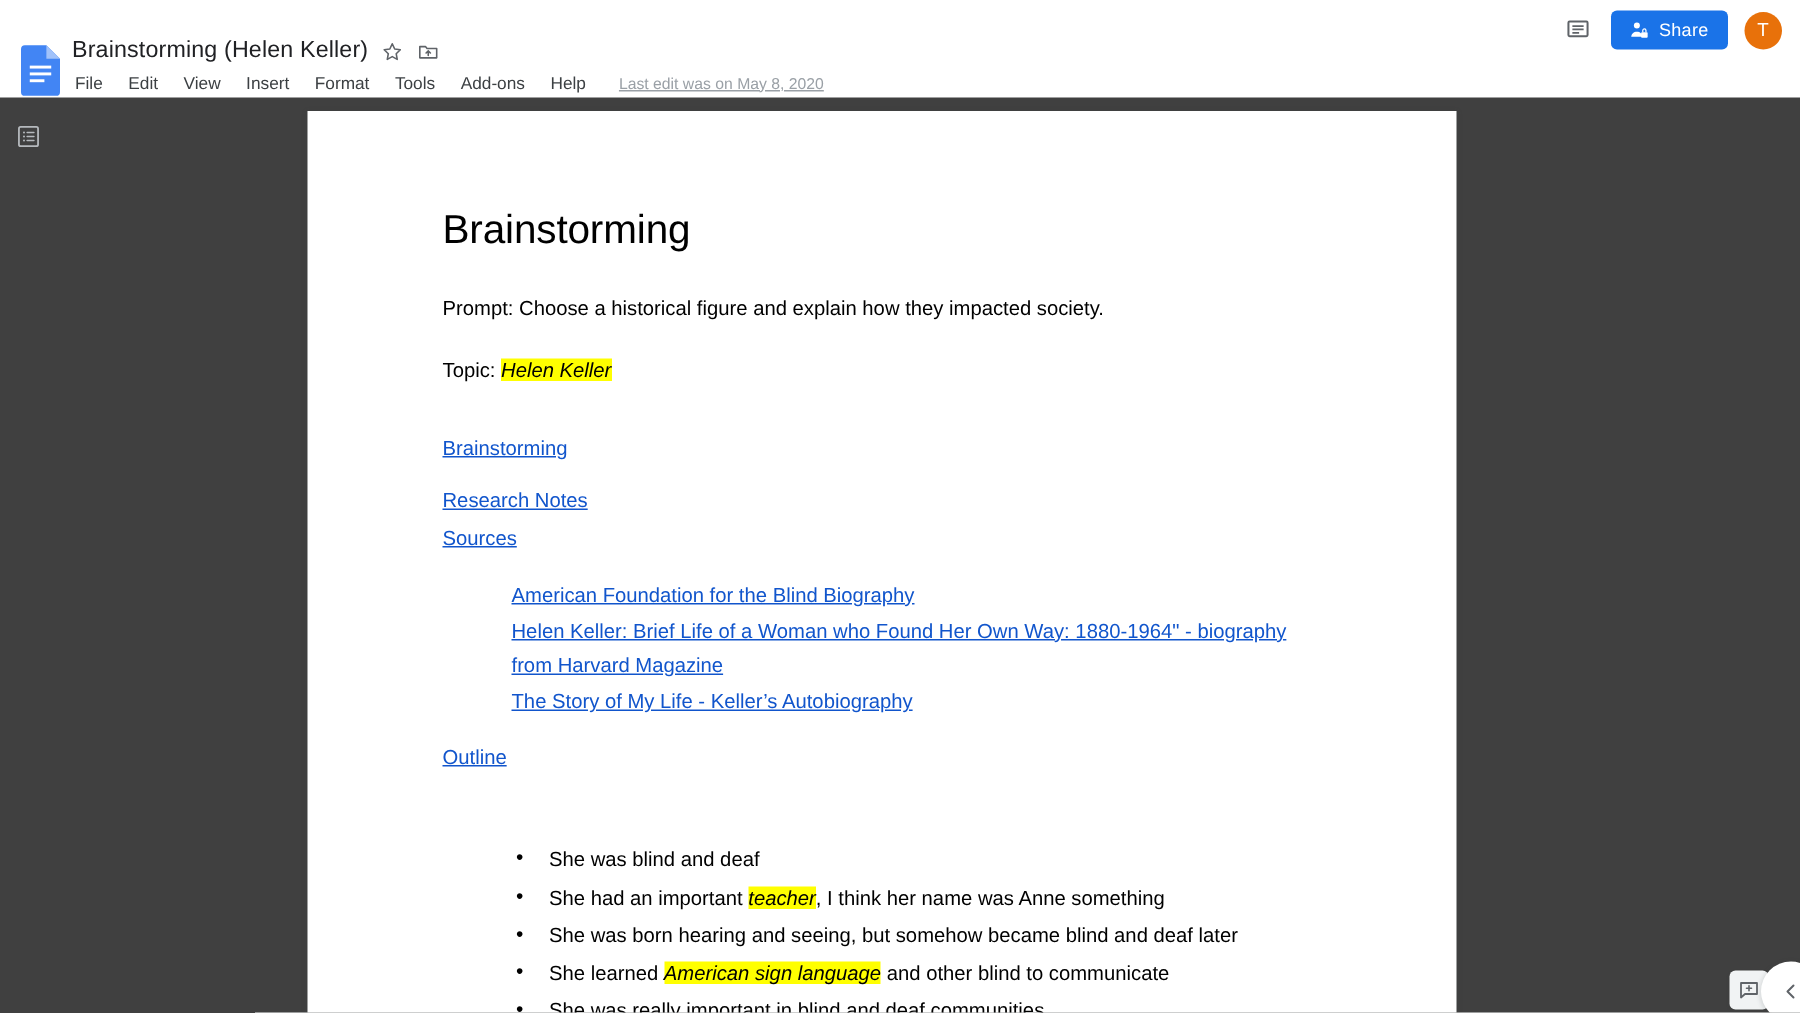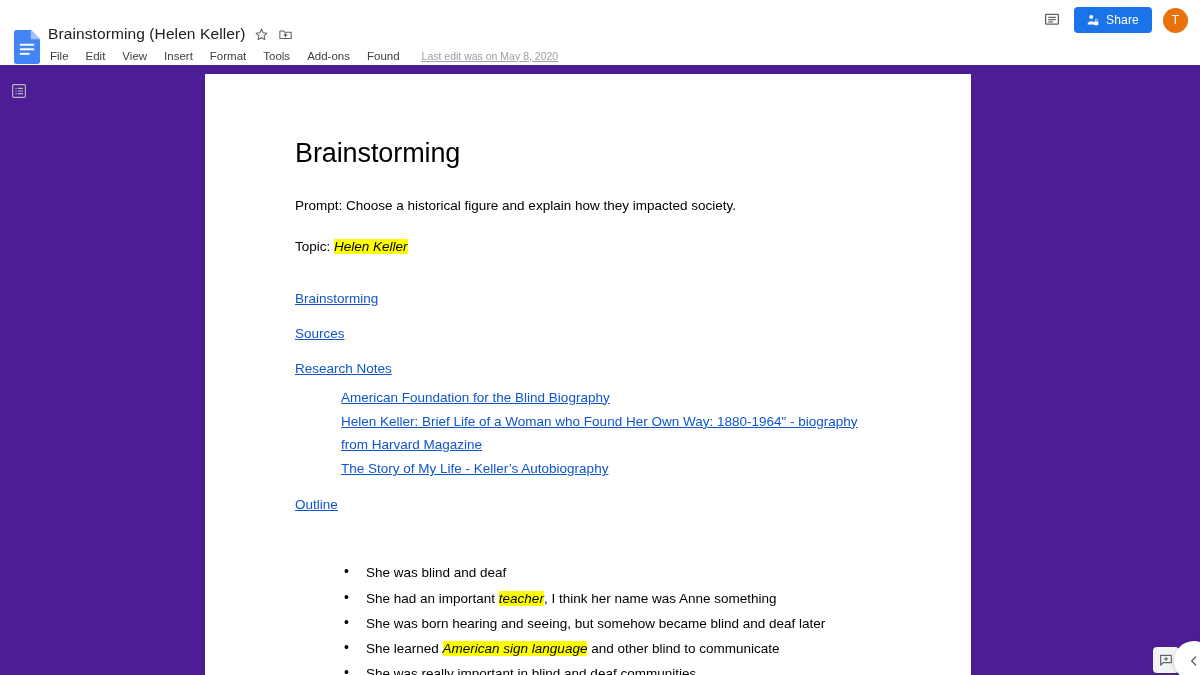--- a/index.html
+++ b/index.html
@@ -100,21 +100,21 @@
     background: #e8f0fe; border-radius: 11px; padding: 0 8px 0 9px;
     cursor: pointer; color: #1967d2; font-size: 11px;
   }
   .mode-caret { width: 0; height: 0; border-left: 3.5px solid transparent;
     border-right: 3.5px solid transparent; border-top: 4px solid #1967d2; margin-left: 2px;}
   .tb-sep-v { width: 1px; height: 16px; background: #e0e0e0; margin: 0 8px; }
 
   
   .workspace {
     position: absolute; top: 65px; left: 0; right: 0; bottom: 0;
-    background: #4c1d95; overflow: hidden;
+    background: #404040; overflow: hidden;
   }
   .outline-rail { position: absolute; left: 0; top: 0; width: 205px; height: 100%; }
   .outline-toggle {
     position: absolute; left: 10px; top: 17px; width: 18px; height: 18px;
     color: #b5b9bd; cursor: pointer;
   }
 
   
   .page {
     position: absolute; left: 205px; top: 9px; width: 766px;
@@ -195,21 +195,21 @@
       </svg>
     </div>
     <div class="menu-row">
       <span class="menu-item">File</span>
       <span class="menu-item">Edit</span>
       <span class="menu-item">View</span>
       <span class="menu-item">Insert</span>
       <span class="menu-item">Format</span>
       <span class="menu-item">Tools</span>
       <span class="menu-item">Add-ons</span>
-      <span class="menu-item">Found</span>
+      <span class="menu-item">Help</span>
       <span class="last-edit">Last edit was on May 8, 2020</span>
     </div>
   </div>
 
   <div class="topbar-right">
     <div class="icon-btn">
       <svg viewBox="0 0 24 24" width="18" height="18" fill="none" stroke="currentColor" stroke-width="1.8">
         <rect x="3.5" y="4.5" width="17" height="13" rx="1"></rect>
         <path d="M7 8.5h10M7 11.5h10M7 14.5h6" stroke-width="1.5"></path>
       </svg>
@@ -444,25 +444,25 @@
 
       <p class="doc-p" style="margin-bottom:0;">
         <span>Topic: </span><span class="hl">Helen Keller</span>
       </p>
 
       <div class="spacer-lg"></div>
 
       <div class="link-row">
         <span class="doc-link">Brainstorming</span>
       </div>
+      <div class="link-row tight">
+        <span class="doc-link">Research Notes</span>
+      </div>
       <div class="link-row">
         <span class="doc-link">Sources</span>
-      </div>
-      <div class="link-row tight">
-        <span class="doc-link">Research Notes</span>
       </div>
 
       <div class="sub-links">
         <div class="link-row">
           <span class="doc-link">American Foundation for the Blind Biography</span>
         </div>
         <div class="link-row">
           <span class="doc-link">Helen Keller: Brief Life of a Woman who Found Her Own Way: 1880-1964" - biography from Harvard Magazine</span>
         </div>
         <div class="link-row">

